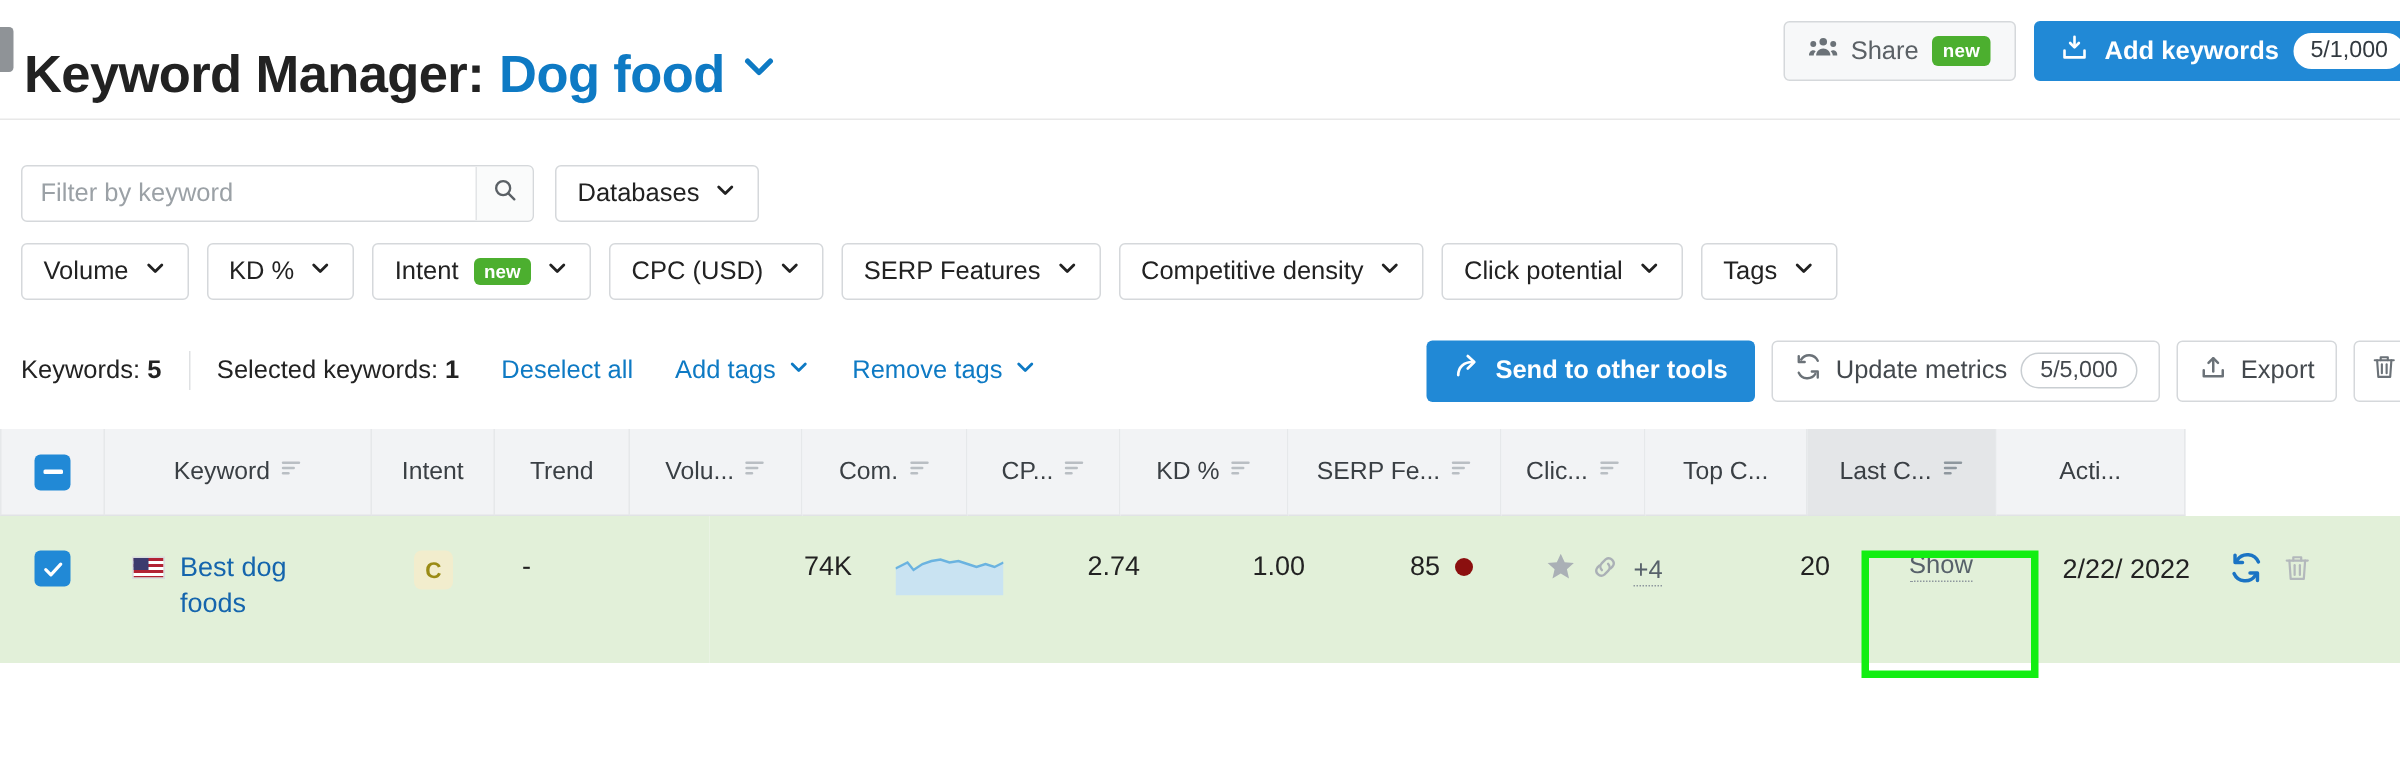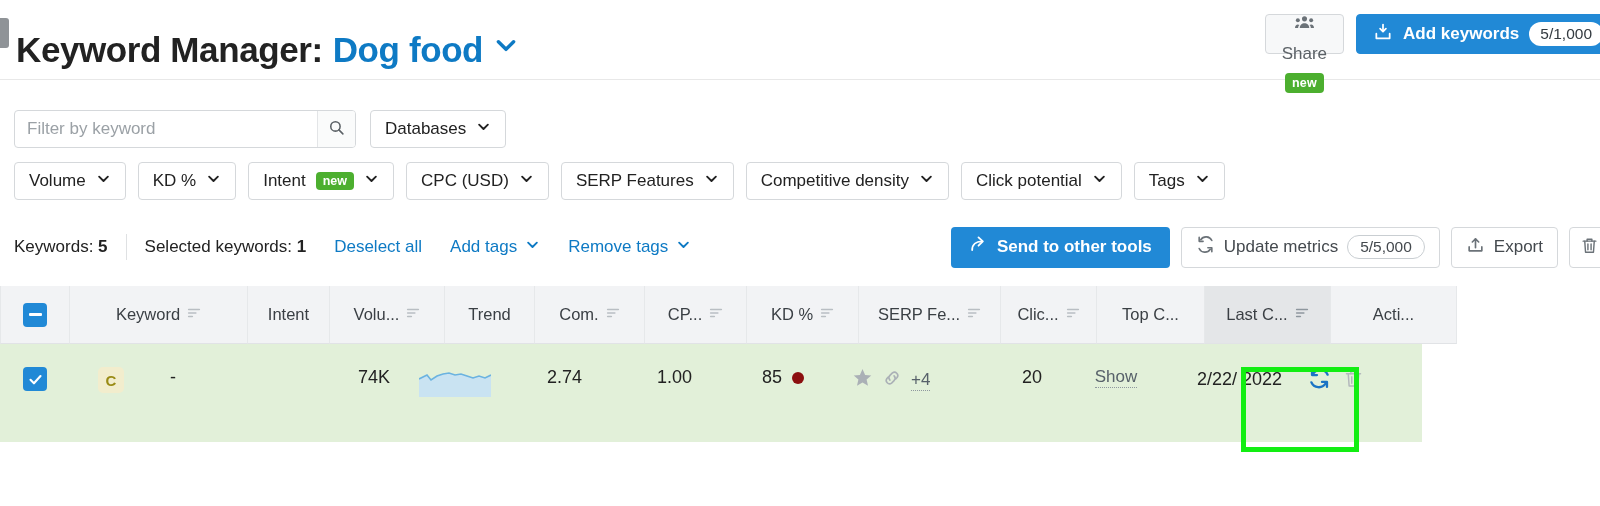--- a/index.html
+++ b/index.html
@@ -41,21 +41,21 @@
   .title-caret { color: #0e7ac4; display:flex; align-items:center; transform: translateY(-4px); }
 
   .header-actions {
     position: absolute; right: 0; top: 14px;
     display: flex; align-items: center; gap: 12px;
   }
   .btn-share {
     display: flex; align-items: center; gap: 9px;
     height: 40px; padding: 0 16px;
     background: #f7f8f9; border: 1px solid #d5d8db; border-radius: 4px;
-    font-size: 17px; color: #5b6166; cursor: pointer; flex-direction: column;
+    font-size: 17px; color: #5b6166; cursor: pointer;
   }
   .badge-new {
     background: #4caf2f; color: #ffffff;
     font-size: 12.5px; font-weight: bold;
     padding: 3px 7px; border-radius: 4px; letter-spacing: .2px;
   }
   .btn-addkw {
     display: flex; align-items: center; gap: 10px;
     height: 40px; padding: 0 14px 0 16px;
     background: #2189d6; border: 1px solid #2189d6; border-radius: 4px;
@@ -420,30 +420,30 @@
         <span>Keyword</span>
         <span><svg width="14" height="14" viewBox="0 0 16 16" fill="#b9bec3">
               <rect x="1" y="3" width="14" height="1.9" rx=".9"></rect>
               <rect x="1" y="7" width="10" height="1.9" rx=".9"></rect>
               <rect x="1" y="11" width="6" height="1.9" rx=".9"></rect>
             </svg></span>
       </div>
       <div class="th" style="width:82px">
         <span>Intent</span>
       </div>
+      <div class="th" style="width:90px">
+        <span>Trend</span>
+      </div>
       <div class="th" style="width:115px">
         <span>Volu...</span>
         <span><svg width="14" height="14" viewBox="0 0 16 16" fill="#b9bec3">
               <rect x="1" y="3" width="14" height="1.9" rx=".9"></rect>
               <rect x="1" y="7" width="10" height="1.9" rx=".9"></rect>
               <rect x="1" y="11" width="6" height="1.9" rx=".9"></rect>
             </svg></span>
-      </div>
-      <div class="th" style="width:90px">
-        <span>Trend</span>
       </div>
       <div class="th" style="width:110px">
         <span>Com.</span>
         <span><svg width="14" height="14" viewBox="0 0 16 16" fill="#b9bec3">
               <rect x="1" y="3" width="14" height="1.9" rx=".9"></rect>
               <rect x="1" y="7" width="10" height="1.9" rx=".9"></rect>
               <rect x="1" y="11" width="6" height="1.9" rx=".9"></rect>
             </svg></span>
       </div>
       <div class="th" style="width:102px">
@@ -493,20 +493,26 @@
         <span>Acti...</span>
       </div>
     </div>
 
     <div class="tr row">
       <div class="td" style="width:70px">
         <div class="cb">
           <svg width="15" height="15" viewBox="0 0 24 24" fill="none" stroke="#fff" stroke-width="3.4" stroke-linecap="round" stroke-linejoin="round">
               <polyline points="4,12.5 9.5,18 20,6.5"></polyline>
             </svg>
+        </div>
+      </div>
+      <div class="td left" style="width:178px">
+        <div class="kw-cell">
+          <span class="flag"></span>
+          <span class="kw-link">Best dog foods</span>
         </div>
       </div>
       <div class="td" style="width:82px">
         <span class="intent-badge">C</span>
       </div>
       <div class="td left" style="width:143px">-</div>
       <div class="td num" style="width:115px">74K</div>
       <div class="td" style="width:90px">
         <span>
           <svg width="72" height="30" viewBox="0 0 72 30">

